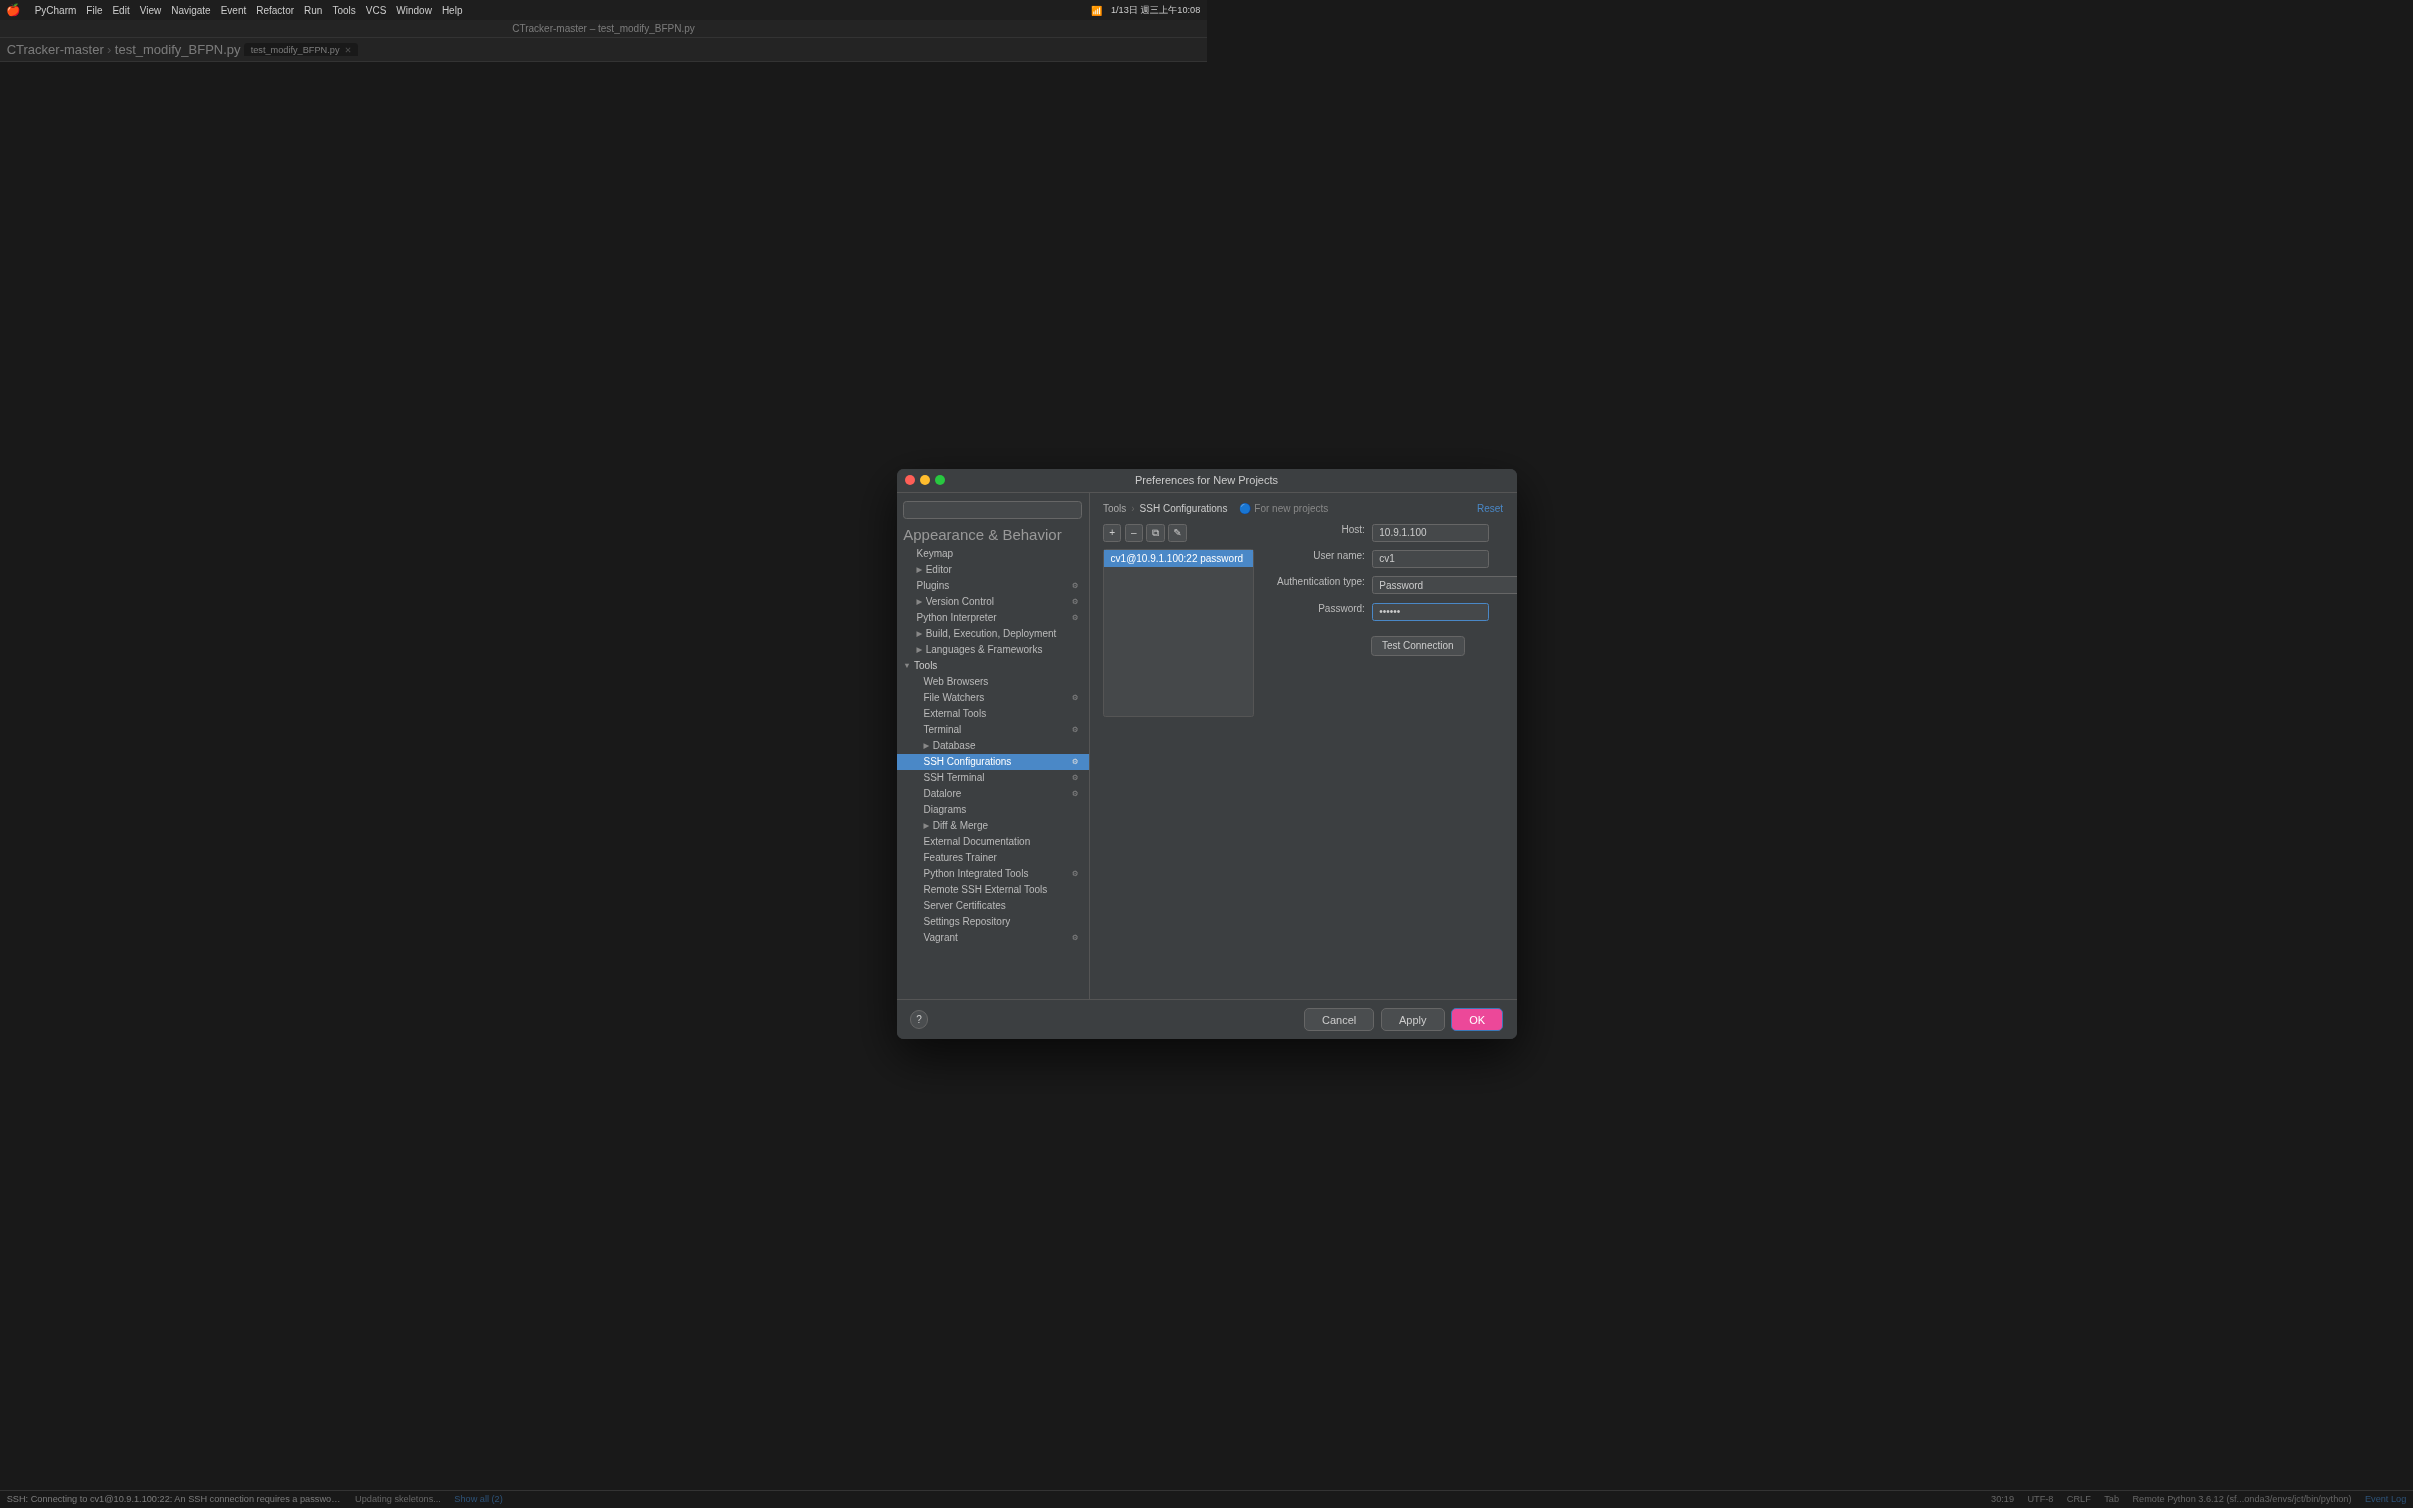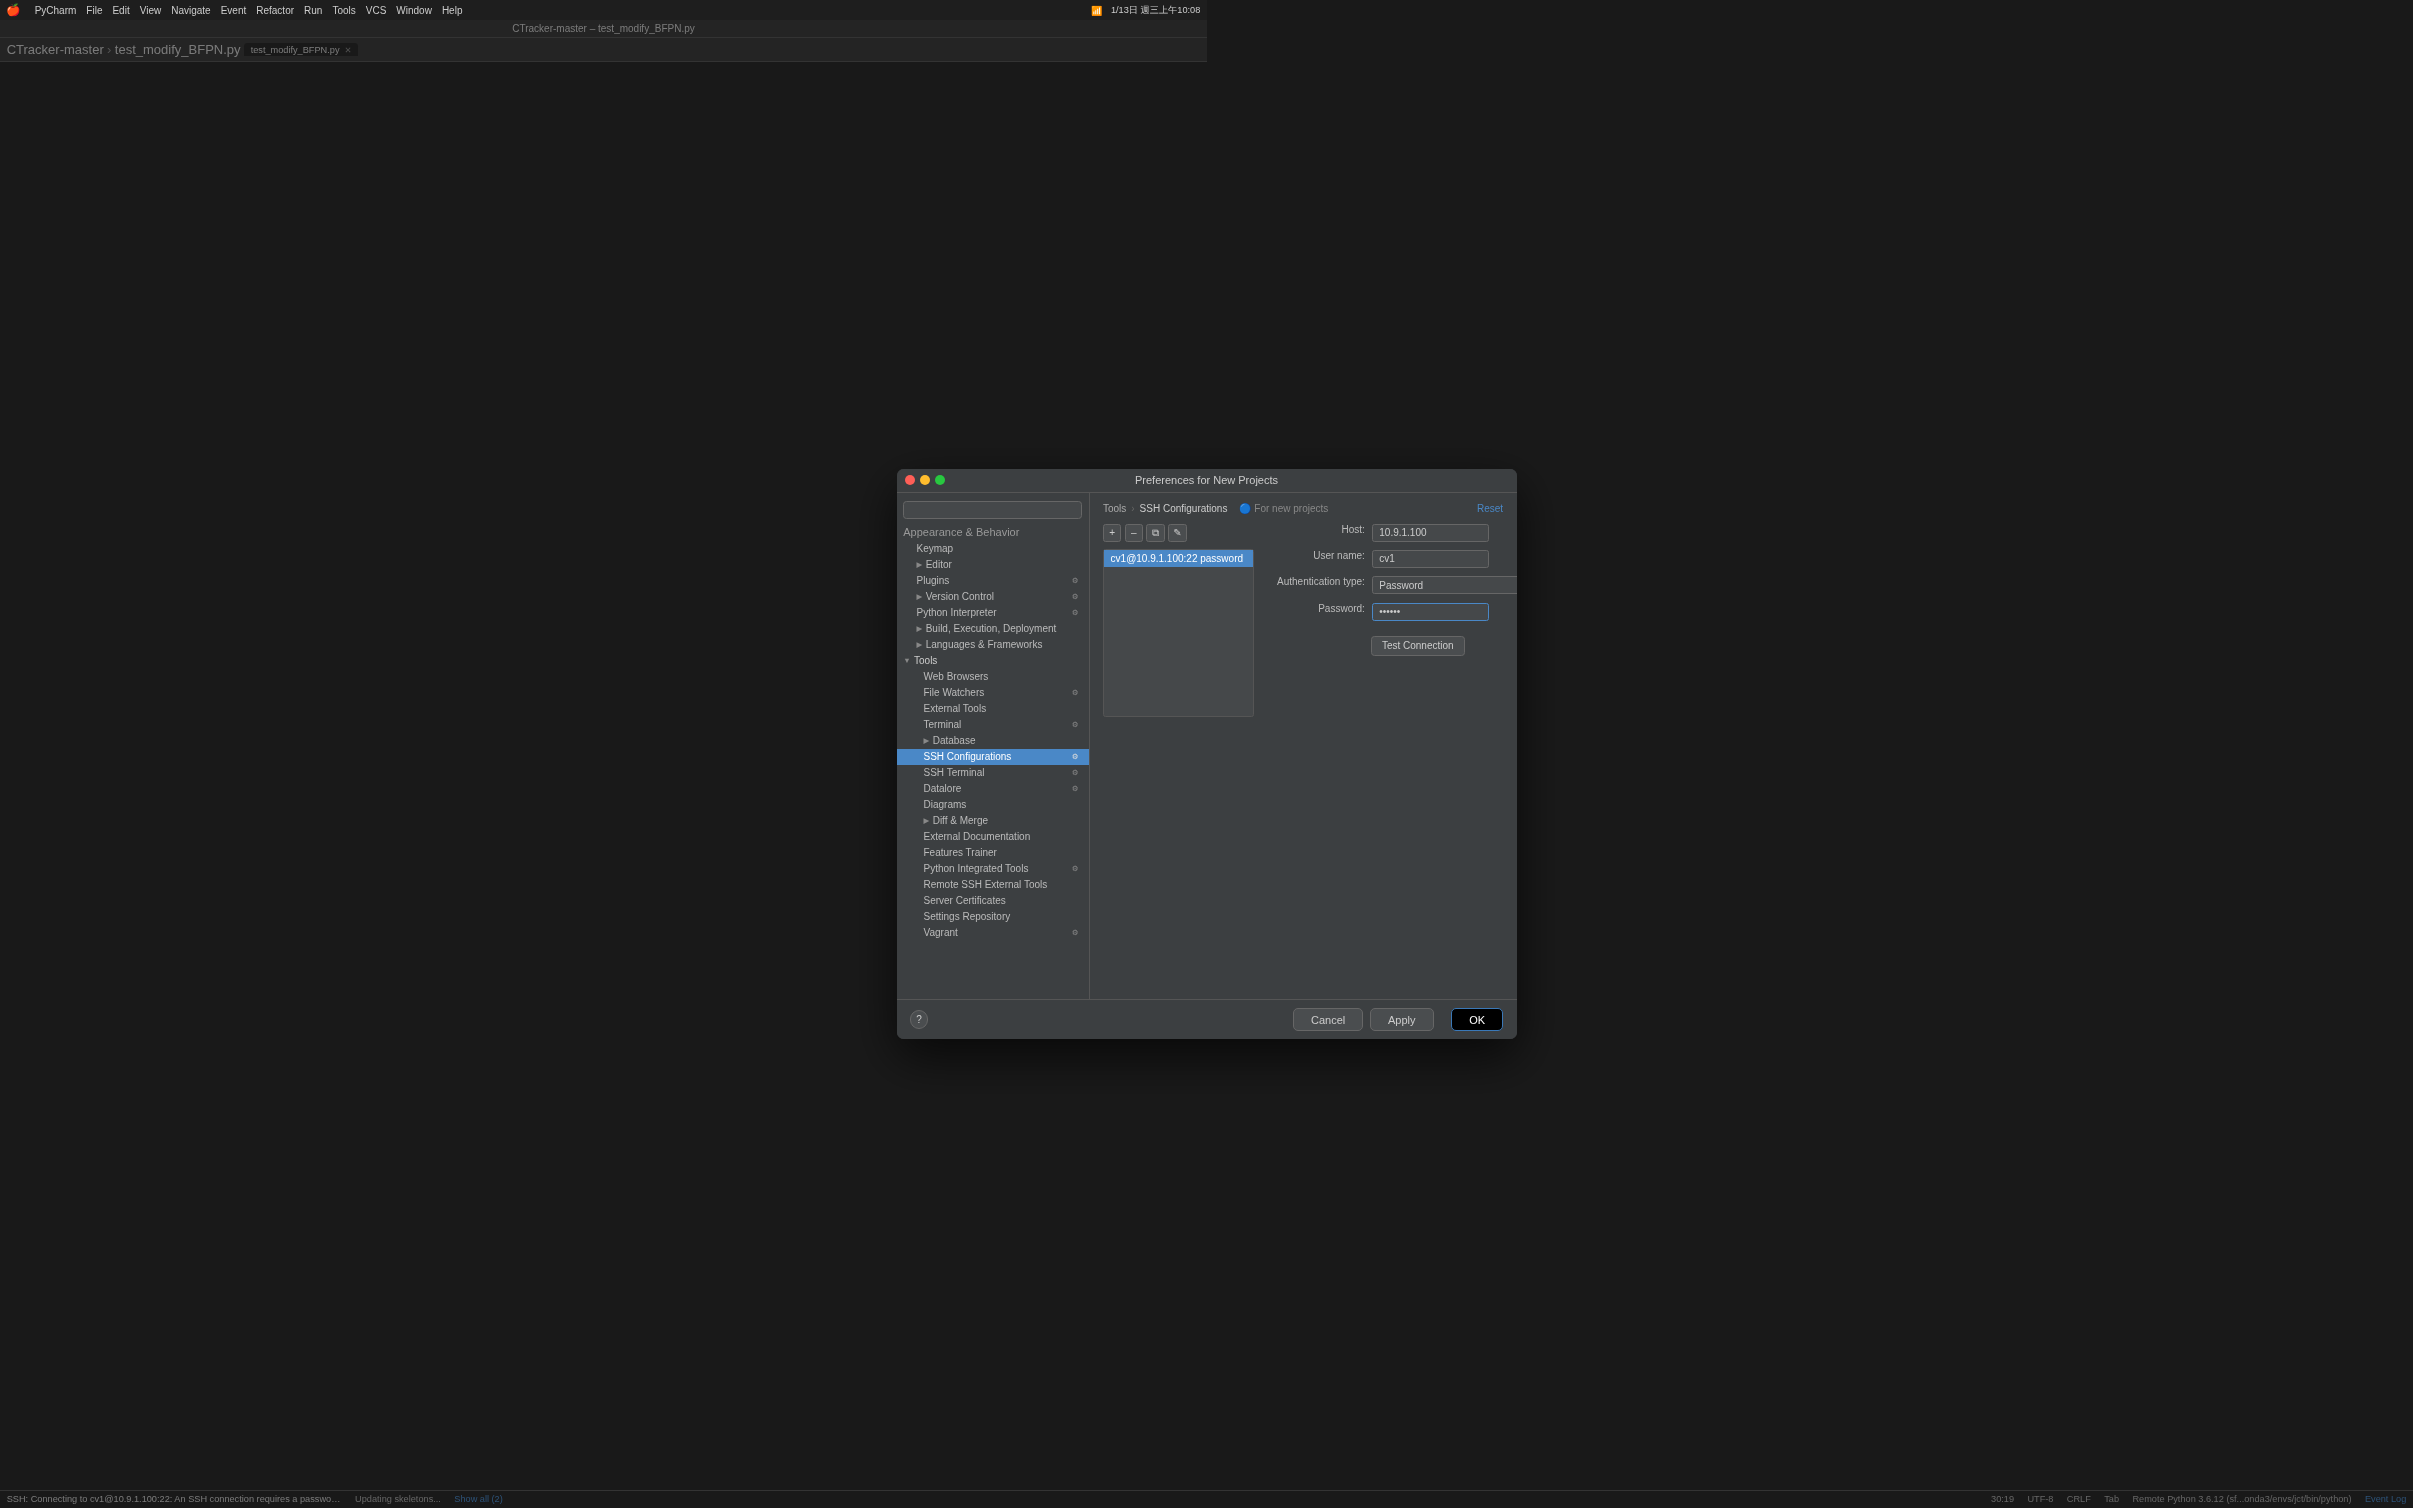--- a/index.html
+++ b/index.html
@@ -317,24 +317,23 @@
       border-radius: 5px;
       font-size: 11px;
       cursor: pointer;
       border: 0.8px solid #666;
     }
     .btn-default {
       background: #4a4d4f;
       color: #ccc;
     }
     .btn-primary {
-      background: #000000;
+      background: #ec4899;
       color: #fff;
       border-color: #3a78b7;
-      margin-left: 11px;
     }
 
     
     .help-btn {
       width: 18.4px; height: 18.4px;
       border-radius: 50%;
       background: #4a4d4f;
       border: 0.8px solid #666;
       display: flex; align-items: center; justify-content: center;
       font-size: 10px;
@@ -442,21 +441,21 @@
     </div>
 
     <div class="modal-content">
 
       <div class="modal-nav">
         <div class="nav-search">
           <input type="text" placeholder="" style="width: 100%; background: rgb(69, 72, 74); border: 0.8px solid rgb(102, 102, 102); border-radius: 3.4px; padding: 2.5px 6.7px; font-size: 10px; color: rgb(204, 204, 204); outline: none;">
         </div>
 
         <div class="nav-item parent">
-          <span style="color:#999; font-size:11px;">Appearance &amp; Behavior</span>
+          <span style="color:#999; font-size:15px;">Appearance &amp; Behavior</span>
         </div>
         <div class="nav-item child">
           <span>Keymap</span>
         </div>
         <div class="nav-item child">
           <span class="nav-arrow">▶</span>
           <span>Editor</span>
         </div>
         <div class="nav-item child">
           <span>Plugins</span>

